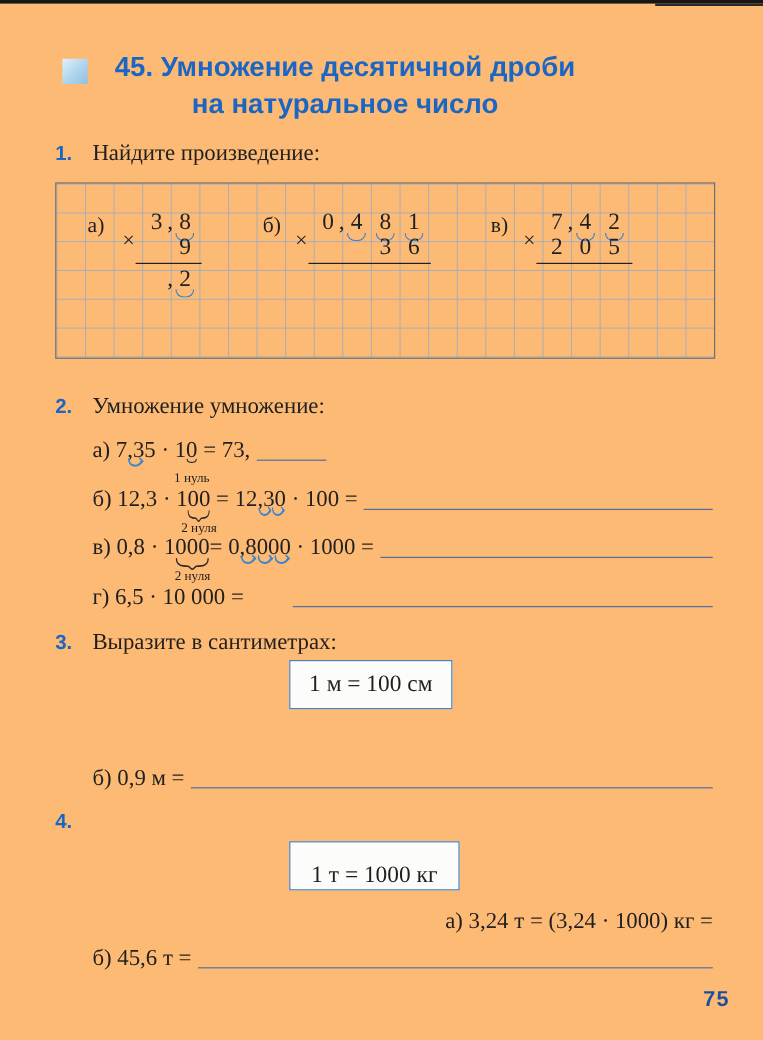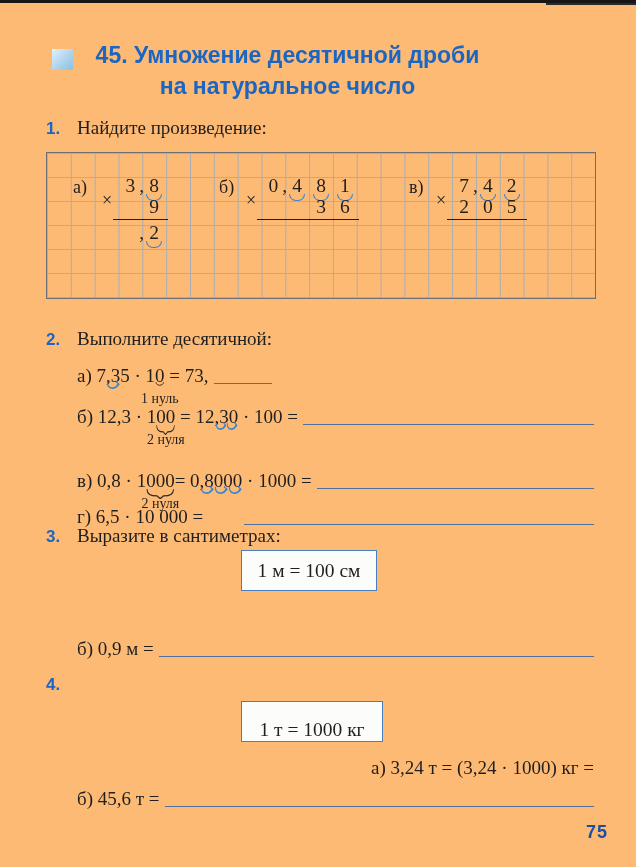--- a/index.html
+++ b/index.html
@@ -43,21 +43,21 @@
   .ansline{flex:1 1 auto;border-bottom:1.5px solid #51709f;margin:0 0 4px 5px;height:0;}
   .ansline.short{flex:0 0 58px;}
 
   .anno{position:absolute;left:0;right:0;top:100%;height:10px;display:flex;}
   .anno.arcs{margin-top:-7px;justify-content:space-between;}
   .anno.arcs svg{flex:1 1 auto;width:100%;height:10px;}
   .anno.cup{margin-top:-7px;justify-content:center;}
   .anno.brace{margin-top:-4px;}
   .anno.brace svg{width:100%;height:10px;}
   .note{position:absolute;top:100%;margin-top:5px;left:50%;transform:translateX(-50%);
-        font-size:14px;line-height:12px;white-space:nowrap;color:#1f1f1f;}
+        font-size:11px;line-height:12px;white-space:nowrap;color:#1f1f1f;}
 
   .ubox{position:absolute;border:1.6px solid #4a80c2;display:flex;align-items:center;
         justify-content:center;font-size:19.5px;background:#fcfcfa;}
   .pagenum{position:absolute;top:822px;right:28px;font-family:"Liberation Sans",sans-serif;
         font-weight:bold;font-size:18px;color:#1d4fa0;letter-spacing:1px;}
 </style>
 </head>
 <body>
 
 <div class="page">
@@ -119,21 +119,21 @@
     <span class="drow" style="left:405.1px;top:44px;">
         <span class="cell">2</span>
         <span class="cell">0</span>
         <span class="cell">5</span>
       </span>
     <div class="gp-line" style="left:400px;top:66px;width:80px;"></div>
   </div>
 
   <div class="exh" style="top:327px;">
     <span class="exnum">2.</span>
-    <span class="extext">Выполните десятичной:</span>
+    <span class="extext">Умножение умножение:</span>
   </div>
   <div class="exline" style="top:364px;">
     <span class="segwrap"><span class="seg">а) 7</span><span class="seg">,3<span class="anno arcs"><svg viewBox="0 0 20 10" preserveAspectRatio="none">
               <path d="M2,1.5 C2,8 12.5,9 16.5,3.5" fill="none" stroke="#3d85cc" stroke-width="1.7" stroke-linecap="round"></path>
               <path d="M14.6,0.9 L18.3,3.4 L14.1,6.2" fill="none" stroke="#3d85cc" stroke-width="1.5" stroke-linejoin="round" stroke-linecap="round"></path>
             </svg></span></span><span class="seg">5 · 1</span><span class="seg">0<span class="anno cup"><svg viewBox="0 0 14 7" width="13" height="7">
               <path d="M1.5,0.8 C1.5,6 12.5,6 12.5,0.8" fill="none" stroke="#2b2b2b" stroke-width="1.4" stroke-linecap="round"></path>
             </svg></span><span class="note">1 нуль</span></span><span class="seg"> = 73,</span></span>
     <span class="ansline short"></span>
   </div>
@@ -142,36 +142,36 @@
               <path d="M1.5,0.8 C1.5,6.2 6.5,7.6 15.5,7.6 L20,10.6 L24.5,7.6 C33.5,7.6 38.5,6.2 38.5,0.8" fill="none" stroke="#2b2b2b" stroke-width="1.5" stroke-linecap="round"></path>
             </svg></span><span class="note">2 нуля</span></span><span class="seg"> = 12</span><span class="seg">,30<span class="anno arcs"><svg viewBox="0 0 20 10" preserveAspectRatio="none">
               <path d="M2,1.5 C2,8 12.5,9 16.5,3.5" fill="none" stroke="#3d85cc" stroke-width="1.7" stroke-linecap="round"></path>
               <path d="M14.6,0.9 L18.3,3.4 L14.1,6.2" fill="none" stroke="#3d85cc" stroke-width="1.5" stroke-linejoin="round" stroke-linecap="round"></path>
             </svg><svg viewBox="0 0 20 10" preserveAspectRatio="none">
               <path d="M2,1.5 C2,8 12.5,9 16.5,3.5" fill="none" stroke="#3d85cc" stroke-width="1.7" stroke-linecap="round"></path>
               <path d="M14.6,0.9 L18.3,3.4 L14.1,6.2" fill="none" stroke="#3d85cc" stroke-width="1.5" stroke-linejoin="round" stroke-linecap="round"></path>
             </svg></span></span><span class="seg"> · 100 =</span></span>
     <span class="ansline"></span>
   </div>
-  <div class="exline" style="top:469px;">
+  <div class="exline" style="top:445px;">
     <span class="segwrap"><span class="seg">в) 0,8 · 1</span><span class="seg">000<span class="anno brace"><svg viewBox="0 0 40 11" preserveAspectRatio="none">
               <path d="M1.5,0.8 C1.5,6.2 6.5,7.6 15.5,7.6 L20,10.6 L24.5,7.6 C33.5,7.6 38.5,6.2 38.5,0.8" fill="none" stroke="#2b2b2b" stroke-width="1.5" stroke-linecap="round"></path>
             </svg></span><span class="note">2 нуля</span></span><span class="seg">= 0</span><span class="seg">,8000<span class="anno arcs"><svg viewBox="0 0 20 10" preserveAspectRatio="none">
               <path d="M2,1.5 C2,8 12.5,9 16.5,3.5" fill="none" stroke="#3d85cc" stroke-width="1.7" stroke-linecap="round"></path>
               <path d="M14.6,0.9 L18.3,3.4 L14.1,6.2" fill="none" stroke="#3d85cc" stroke-width="1.5" stroke-linejoin="round" stroke-linecap="round"></path>
             </svg><svg viewBox="0 0 20 10" preserveAspectRatio="none">
               <path d="M2,1.5 C2,8 12.5,9 16.5,3.5" fill="none" stroke="#3d85cc" stroke-width="1.7" stroke-linecap="round"></path>
               <path d="M14.6,0.9 L18.3,3.4 L14.1,6.2" fill="none" stroke="#3d85cc" stroke-width="1.5" stroke-linejoin="round" stroke-linecap="round"></path>
             </svg><svg viewBox="0 0 20 10" preserveAspectRatio="none">
               <path d="M2,1.5 C2,8 12.5,9 16.5,3.5" fill="none" stroke="#3d85cc" stroke-width="1.7" stroke-linecap="round"></path>
               <path d="M14.6,0.9 L18.3,3.4 L14.1,6.2" fill="none" stroke="#3d85cc" stroke-width="1.5" stroke-linejoin="round" stroke-linecap="round"></path>
             </svg></span></span><span class="seg"> · 1000 =</span></span>
     <span class="ansline"></span>
   </div>
-  <div class="exline" style="top:505px;gap:36px;">
+  <div class="exline" style="top:486px;gap:36px;">
     <span class="segwrap"><span class="seg">г) 6,5 · 10 000 =</span></span>
     <span class="ansline"></span>
   </div>
 
   <div class="exh" style="top:524px;">
     <span class="exnum">3.</span>
     <span class="extext">Выразите в сантиметрах:</span>
   </div>
   <div class="ubox" style="left:241px;top:550px;width:134px;height:39px;">
     <span>1 м = 100 см</span>

